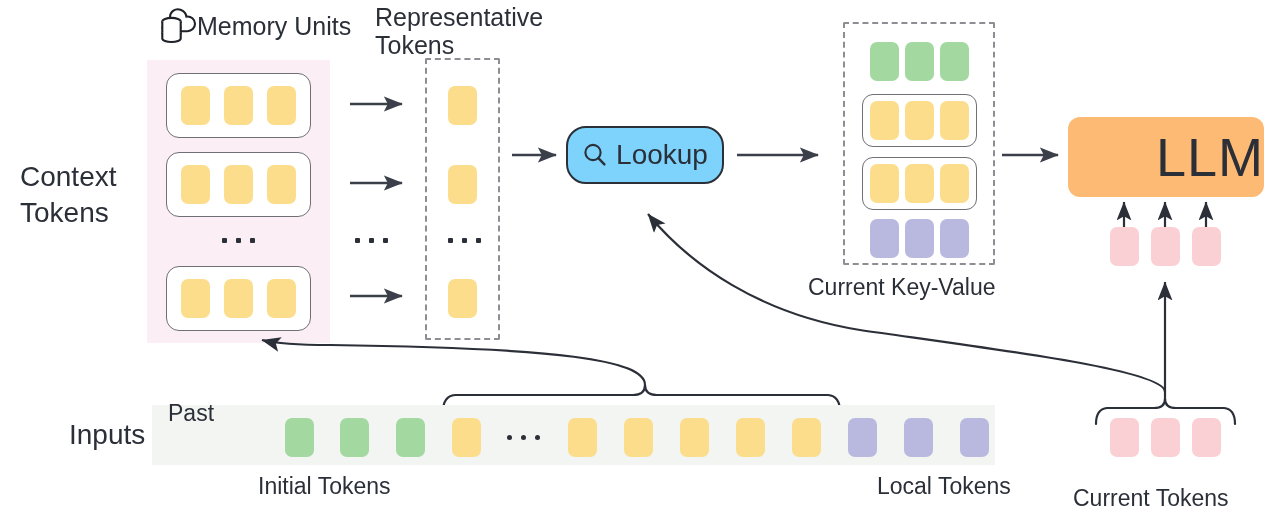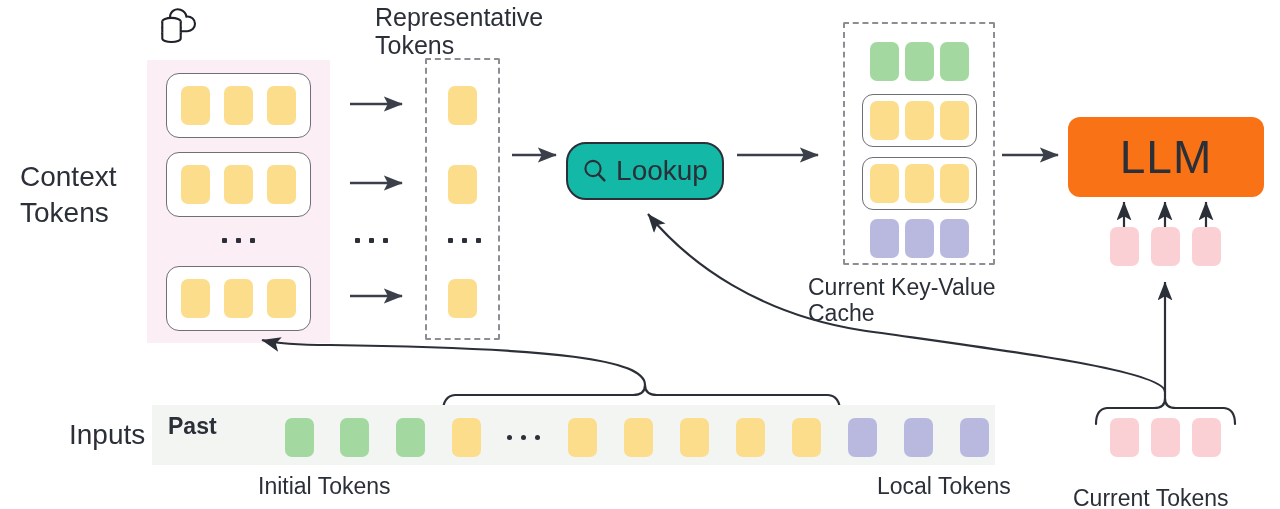--- a/index.html
+++ b/index.html
@@ -64,40 +64,39 @@
   }
   .kv-sub{
     position:absolute;
     border:1.3px solid #6f6f76;
     border-radius:11px;
     background:#ffffff;
     box-sizing:border-box;
   }
   .llm-box{
     position:absolute;
-    background:#f97316;
+    background:#fdba74;
     border-radius:12px;
     display:flex;
     align-items:center;
-    justify-content:center;
-    font-size:46px;
+    justify-content:flex-end;
+    font-size:54px;
     color:#2b2f38;
     letter-spacing:1px;
   }
   .lookup-box{
     position:absolute;
     border:2px solid #2b2f38;
     border-radius:20px;
-    background:#14b8a6;
+    background:#7dd3fc;
     box-sizing:border-box;
     display:flex;
     align-items:center;
     justify-content:center;
     gap:8px;
-    margin-top:16px;
   }
   .lookup-text{font-size:28px;color:#2b2f38;}
 
   
   .dots{
     position:absolute;
     display:flex;
     gap:9px;
     align-items:center;
   }
@@ -121,20 +120,21 @@
   <div class="lbl t28" style="left:20px;top:196px;">Tokens</div>
   <div class="lbl t28" style="left:24px;top:418px;margin-left:45px;">Inputs</div>
 
   <svg class="abs" style="left:156px;top:4px;" width="46" height="46" viewBox="0 0 46 46">
     <path d="M14 13.5 C14 7.5 19.5 4 24.5 5.8 C28 7 30 10 30.4 12.6 C35 12 39 15.3 39 19.8 C39 24 35.6 27.2 31.4 27.2 L22 27.2" fill="none" stroke="#1e2128" stroke-width="2.1" stroke-linecap="round"></path>
     <ellipse cx="15.5" cy="17.5" rx="9.2" ry="3.6" fill="#fff" stroke="#1e2128" stroke-width="2.1"></ellipse>
     <path d="M6.3 17.5 v5.6 c0 2 4.1 3.6 9.2 3.6 s9.2-1.6 9.2-3.6 v-5.6" fill="#fff" stroke="#1e2128" stroke-width="2.1" stroke-linejoin="round"></path>
     <path d="M6.3 23.1 v5.7 c0 2 4.1 3.6 9.2 3.6 s9.2-1.6 9.2-3.6 v-5.7" fill="#fff" stroke="#1e2128" stroke-width="2.1" stroke-linejoin="round"></path>
     <path d="M6.3 28.8 v5.6 c0 2 4.1 3.6 9.2 3.6 s9.2-1.6 9.2-3.6 v-5.6" fill="#fff" stroke="#1e2128" stroke-width="2.1" stroke-linejoin="round"></path>
   </svg>
+  <div class="lbl t25" style="left:197px;top:12px;">Memory Units</div>
 
   <div class="lbl t25 center" style="left:375px;top:3px;width:180px;">Representative</div>
   <div class="lbl t25 center" style="left:375px;top:31px;width:180px;">Tokens</div>
 
   <div class="pink-panel" style="left:147px;top:60px;width:183px;height:283px;"></div>
 
   <div class="mem-unit" style="left:166px;top:73px;width:145px;height:65px;"></div>
   <div class="chip chip-yellow" style="left:181px;top:86px;width:29px;height:39px;"></div>
   <div class="chip chip-yellow" style="left:224px;top:86px;width:29px;height:39px;"></div>
   <div class="chip chip-yellow" style="left:267px;top:86px;width:29px;height:39px;"></div>
@@ -228,31 +228,30 @@
   <div class="kv-sub" style="left:862px;top:157px;width:115px;height:53px;"></div>
   <div class="chip chip-yellow" style="left:870px;top:164px;width:29px;height:39px;"></div>
   <div class="chip chip-yellow" style="left:905px;top:164px;width:29px;height:39px;"></div>
   <div class="chip chip-yellow" style="left:940px;top:164px;width:29px;height:39px;"></div>
 
   <div class="chip chip-purple" style="left:870px;top:219px;width:29px;height:39px;"></div>
   <div class="chip chip-purple" style="left:905px;top:219px;width:29px;height:39px;"></div>
   <div class="chip chip-purple" style="left:940px;top:219px;width:29px;height:39px;"></div>
 
   <div class="lbl t23 center" style="left:808px;top:274px;width:222px;">Current Key-Value</div>
-  <div class="lbl t23 center" style="left:808px;top:300px;width:222px;">Cache</div>
 
   <div class="llm-box" style="left:1068px;top:117px;width:196px;height:80px;">
     <span>LLM</span>
   </div>
   <div class="chip chip-pink" style="left:1110px;top:227px;width:29px;height:39px;"></div>
   <div class="chip chip-pink" style="left:1151px;top:227px;width:29px;height:39px;"></div>
   <div class="chip chip-pink" style="left:1192px;top:227px;width:29px;height:39px;"></div>
 
   <div class="grey-strip" style="left:152px;top:405px;width:843px;height:60px;"></div>
-  <div class="lbl t23" style="left:168px;top:413px;font-weight:bold;">Past</div>
+  <div class="lbl t23" style="left:168px;top:400px;">Past</div>
 
   <div class="chip chip-green" style="left:285px;top:418px;width:29px;height:39px;"></div>
   <div class="chip chip-green" style="left:340px;top:418px;width:29px;height:39px;"></div>
   <div class="chip chip-green" style="left:396px;top:418px;width:29px;height:39px;"></div>
 
   <div class="chip chip-yellow" style="left:452px;top:418px;width:29px;height:39px;"></div>
   <div class="dots round" style="left:507px;top:435px;">
     <i></i>
       <i></i>
       <i></i>

